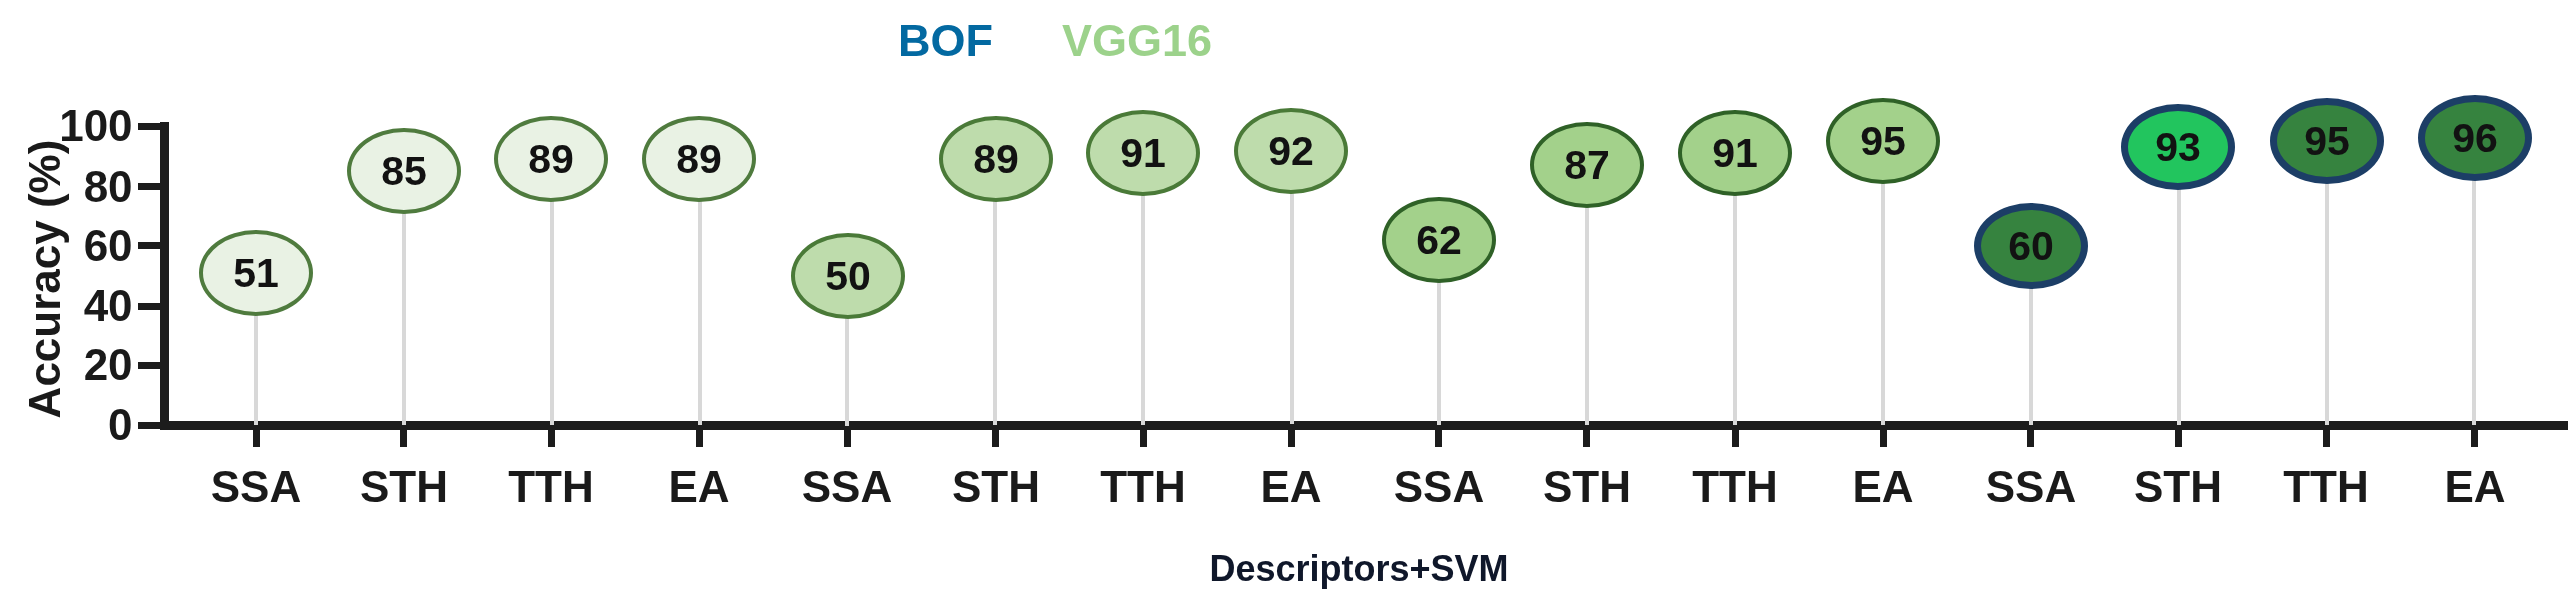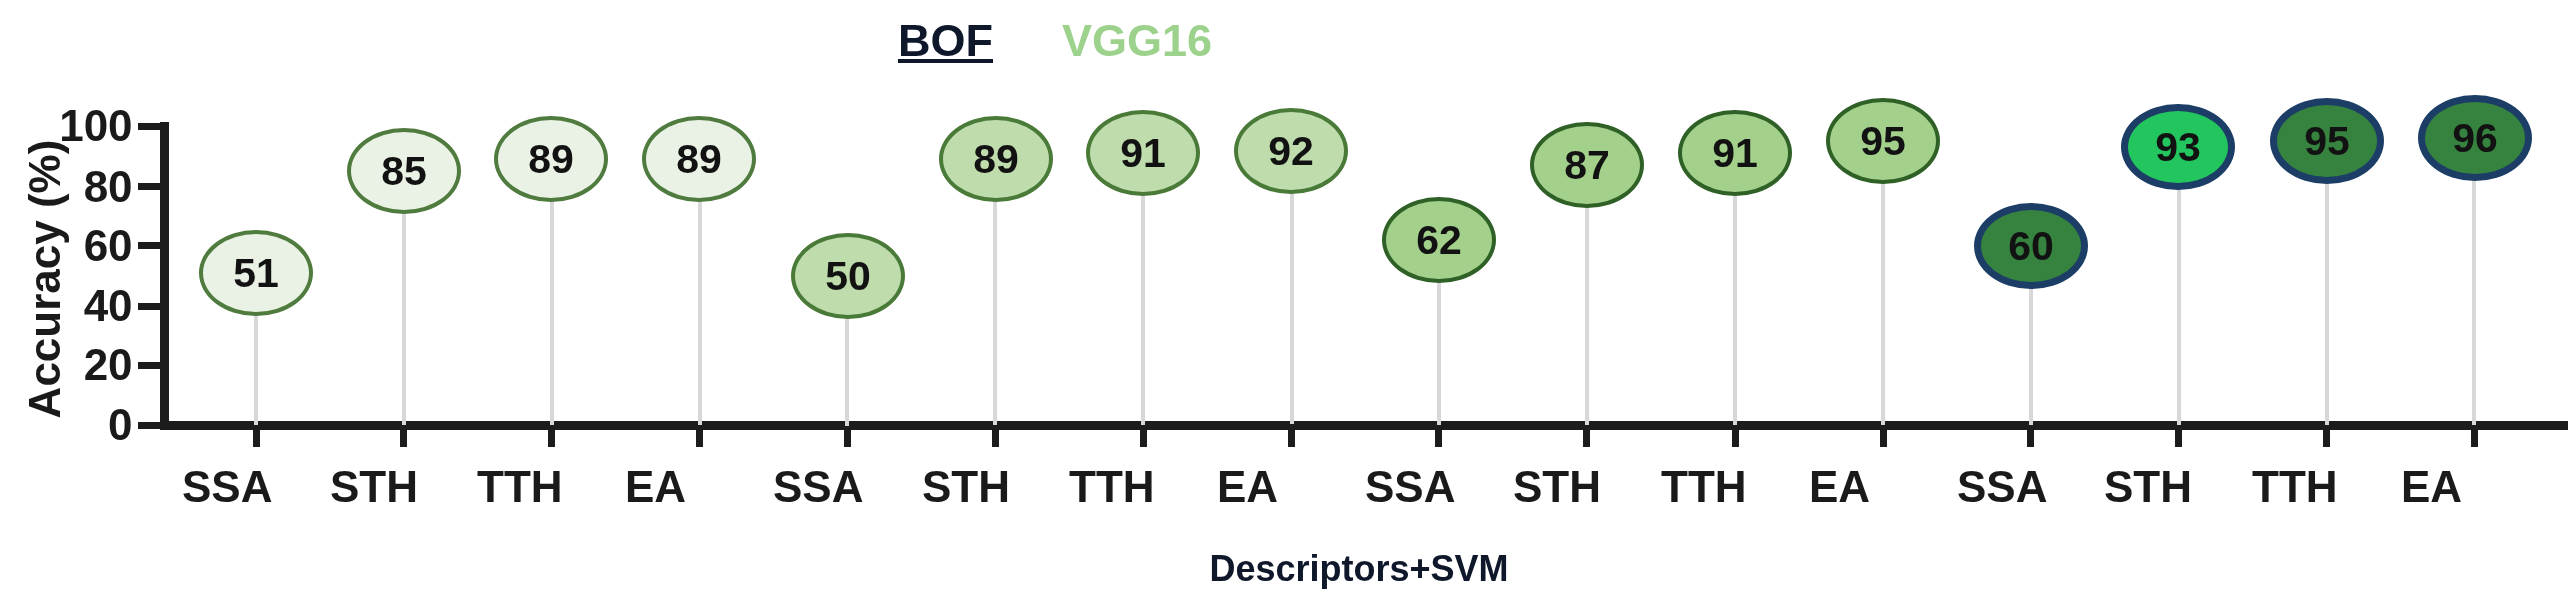--- a/index.html
+++ b/index.html
@@ -23,36 +23,36 @@
   }
   .xaxis{position:absolute;left:160px;top:421px;width:2408px;height:8.6px;background:#1c1c1c;}
   .yaxis{position:absolute;left:160px;top:122px;width:8.6px;height:307px;background:#1c1c1c;}
   .ytick{position:absolute;left:138px;width:24px;height:7px;background:#1c1c1c;}
   .ylab{
     position:absolute;left:15.6px;width:117px;text-align:right;
     font-size:44px;font-weight:600;color:#1a1a1a;line-height:1;
   }
   .xtick{position:absolute;top:430px;width:7px;height:17px;background:#1c1c1c;}
   .xlab{
-    position:absolute;top:465px;width:148px;text-align:left;
+    position:absolute;top:465px;width:148px;text-align:center;
     font-size:44px;font-weight:600;color:#1a1a1a;line-height:1;
   }
   .stem{position:absolute;width:3.9px;background:#d8d8d8;}
   .bubble{
     position:absolute;width:114px;height:86px;border-radius:50%;
     box-sizing:border-box;display:flex;align-items:center;justify-content:center;
   }
   .bubble span{font-size:41px;font-weight:700;color:#121212;line-height:1;}
 </style>
 </head>
 <body>
 
 <div class="chart">
   <div class="legend" id="legend">
-      <span class="legend-item" style="color: #0f172a; text-decoration: underline;">BOF</span>
+      <span class="legend-item" style="color: #0369a1;">BOF</span>
       <span class="legend-item" style="color: rgb(156, 210, 139);">VGG16</span>
     </div>
   <div class="y-title">Accuracy (%)</div>
   <div class="x-title">Descriptors+SVM</div>
   <div id="plot">
       <div class="xaxis"></div>
       <div class="yaxis"></div>
       <div class="ytick" style="top:422px"></div>
       <div class="ylab" style="top:403px">0</div>
       <div class="ytick" style="top:362px"></div>

